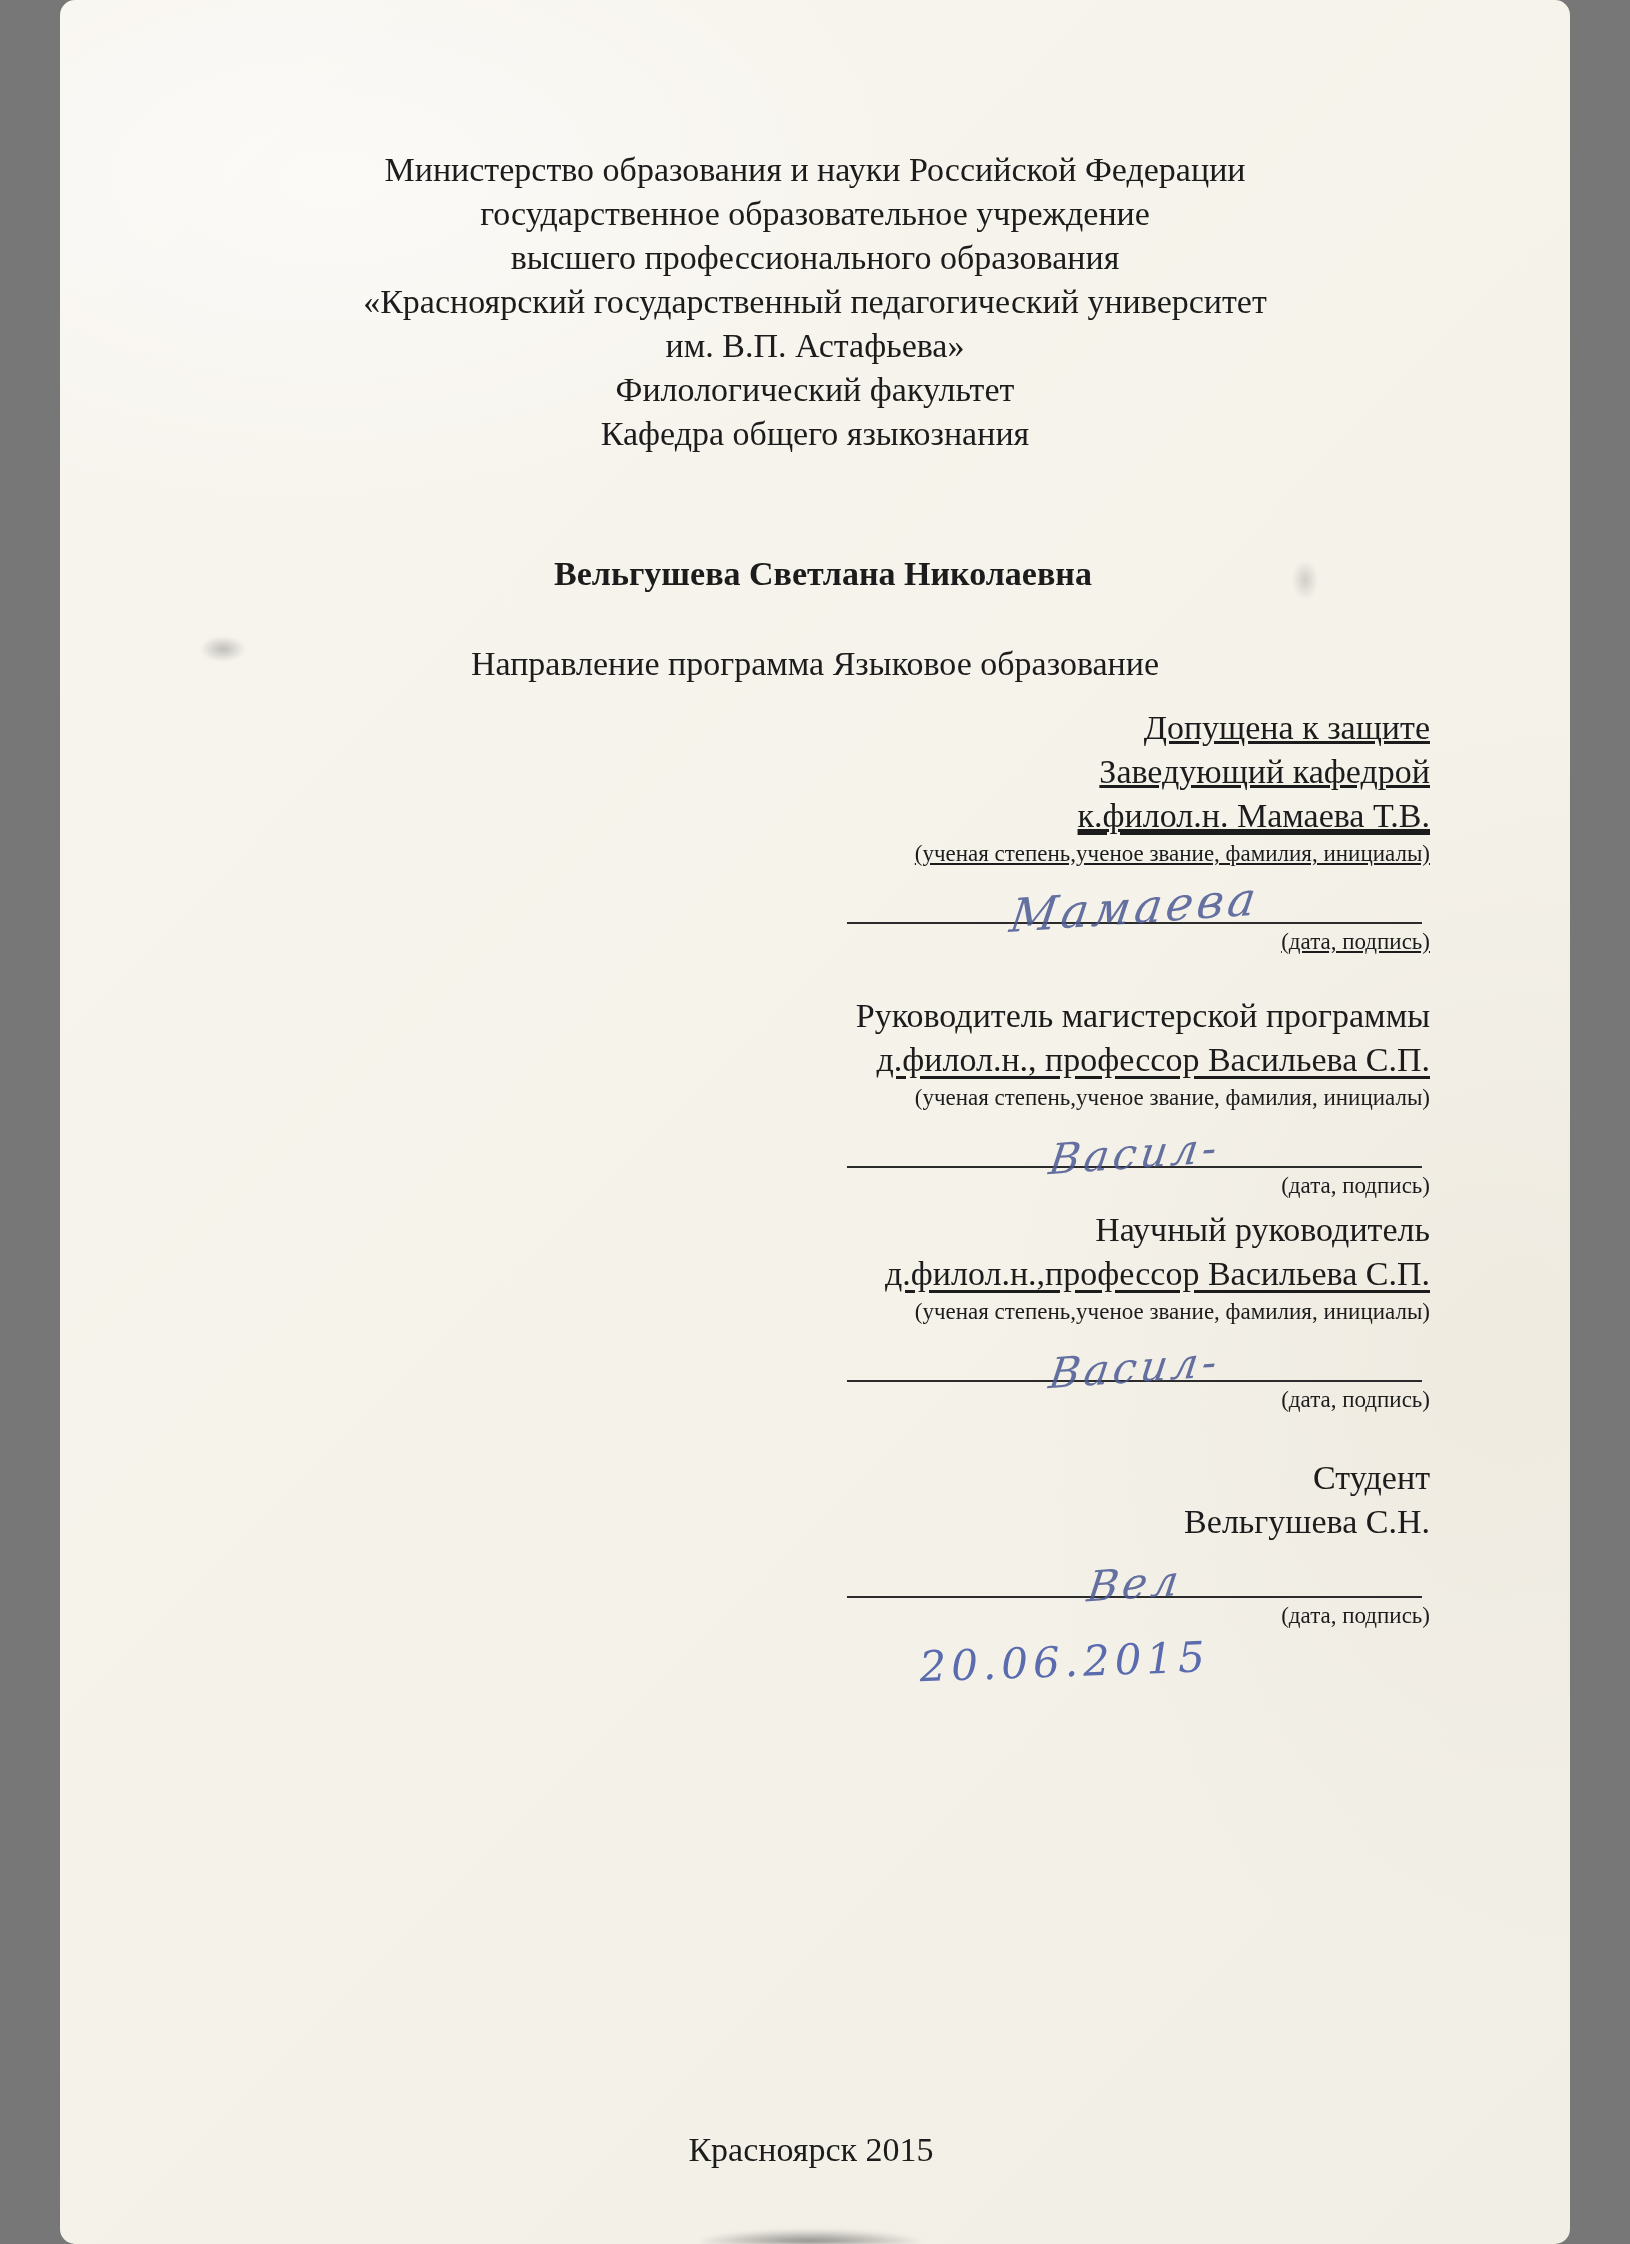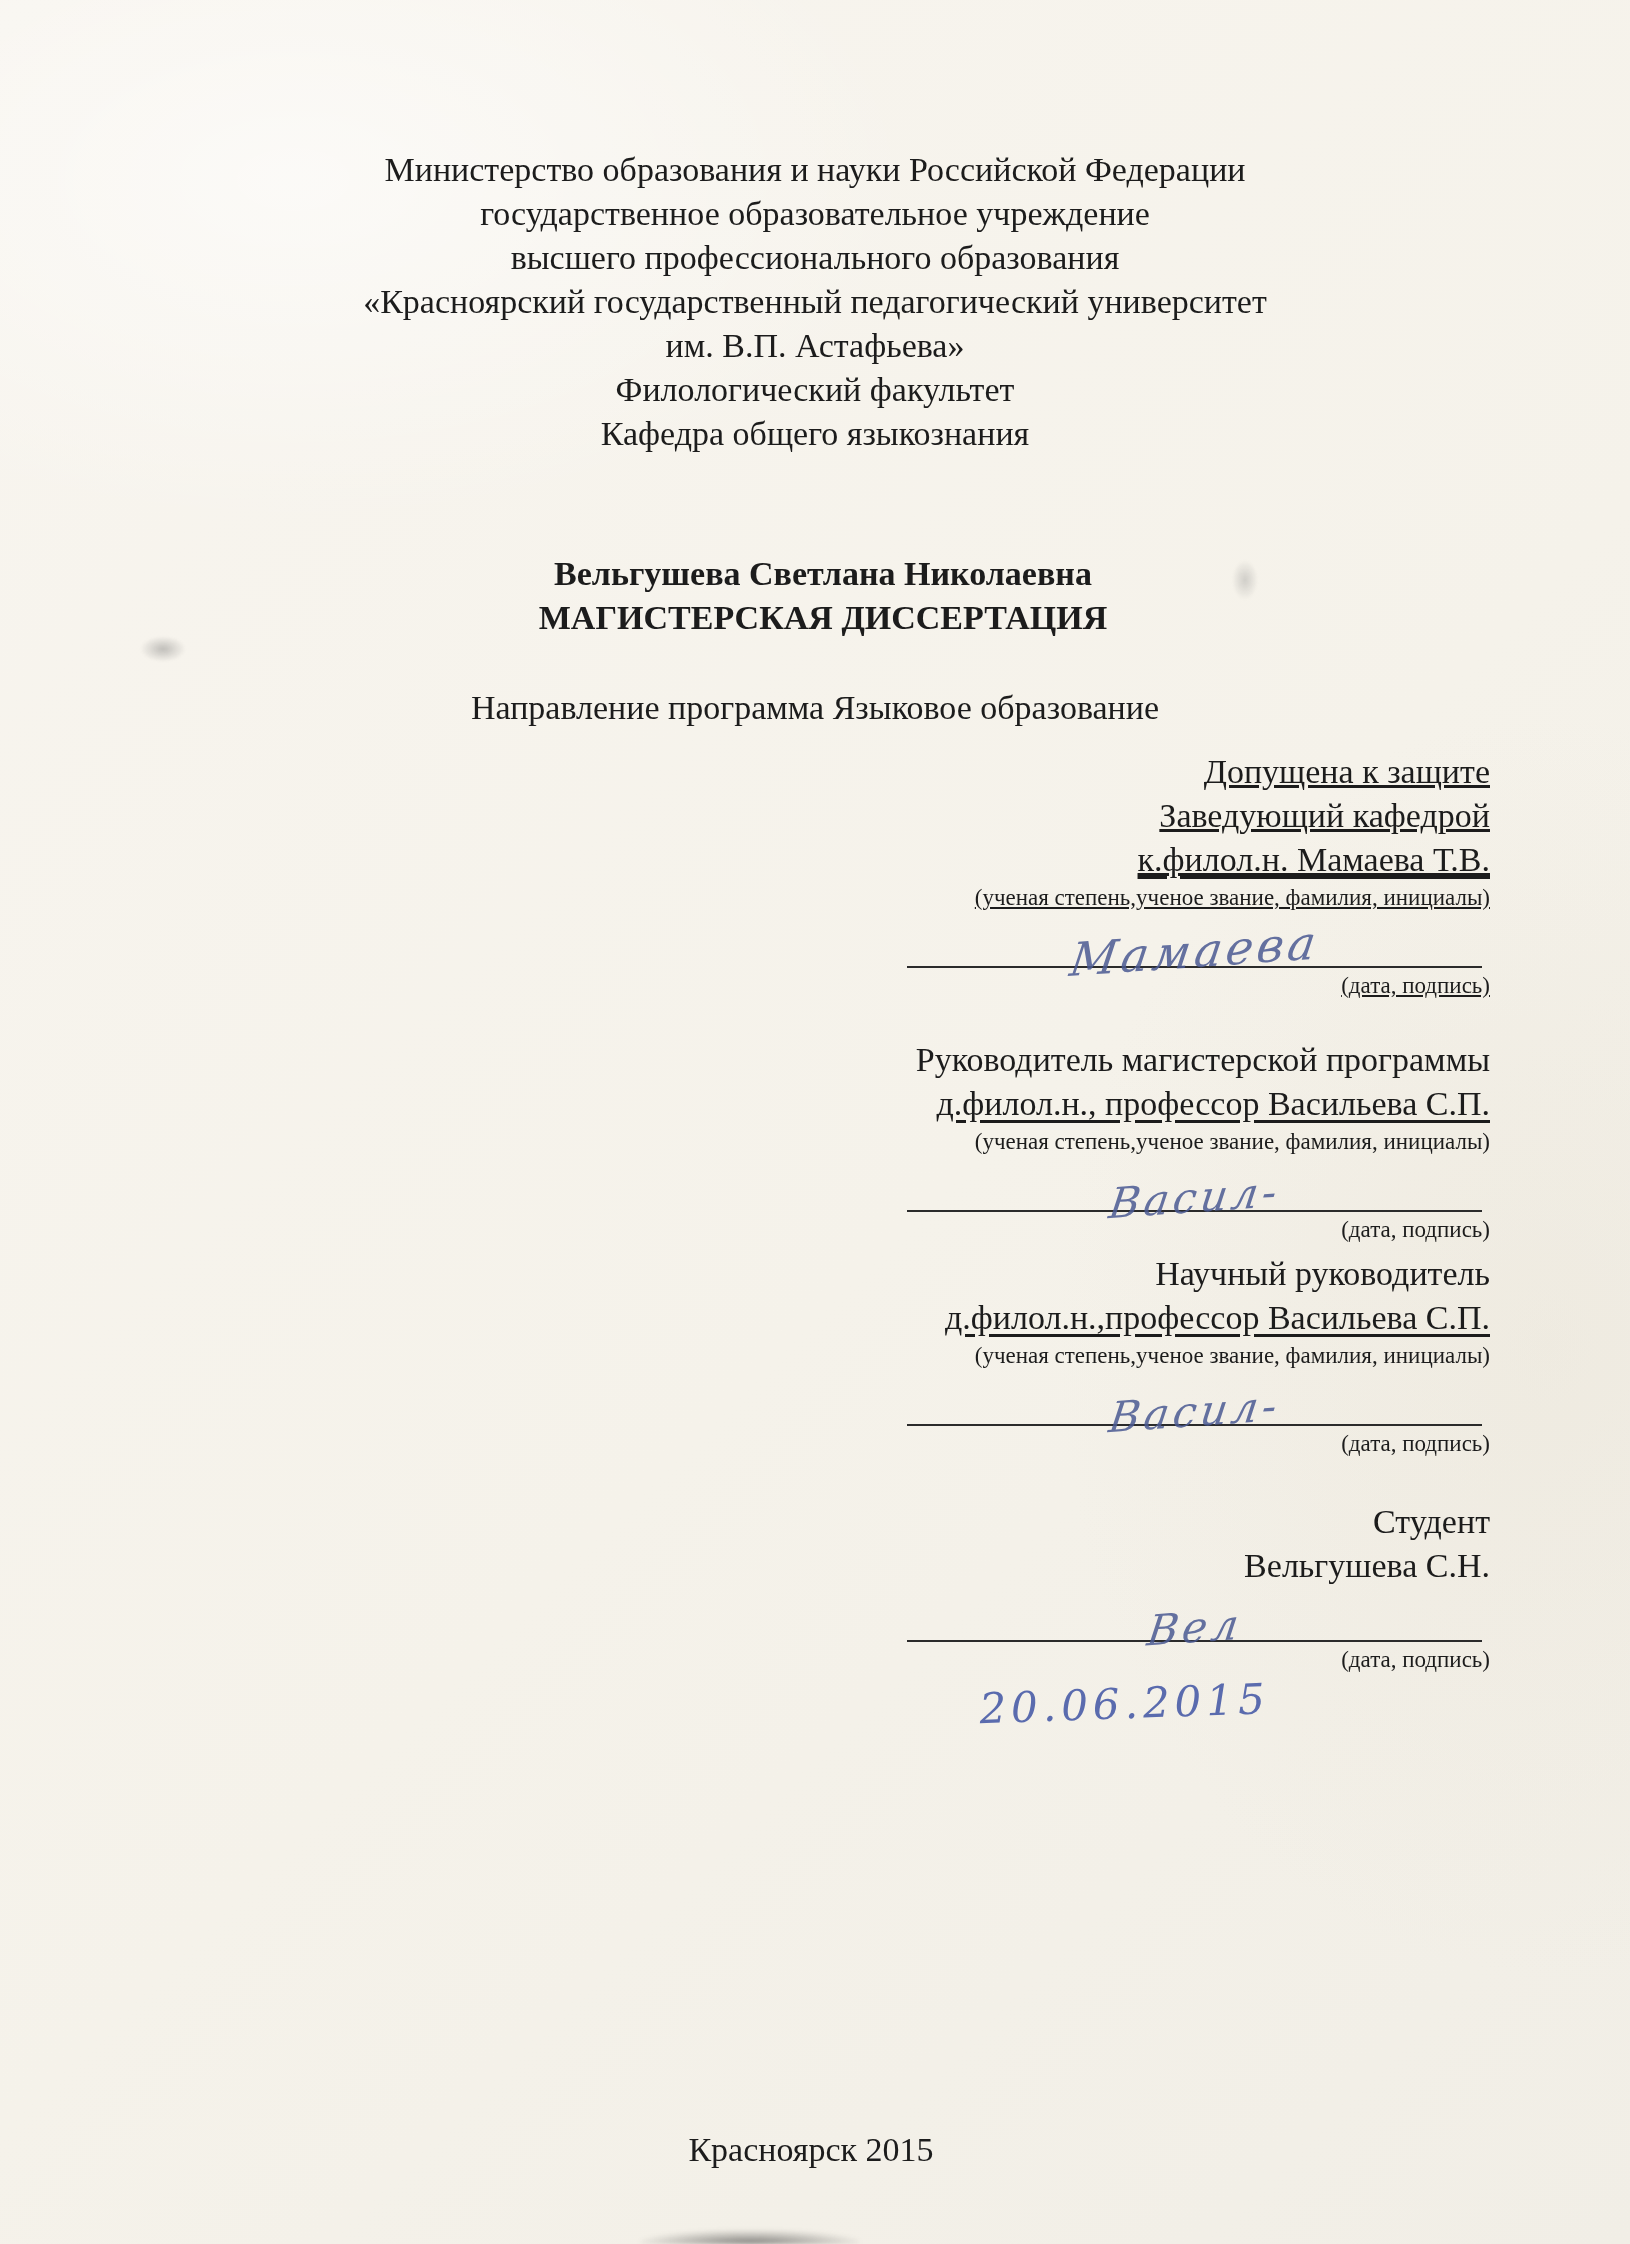--- a/index.html
+++ b/index.html
@@ -2,30 +2,31 @@
 <html><head>
 <meta charset="utf-8">
 <style>
   html, body {
     margin: 0;
     padding: 0;
     background: #777;
   }
   .page {
     position: relative;
-    width: 1630px;
+    width: 1510px;
     height: 2244px;
     margin: 0 auto;
     overflow: hidden;
     color: #1c1c1c;
     font-family: "Liberation Serif", serif;
     background:
       radial-gradient(ellipse 900px 500px at 18% 8%, rgba(255,255,255,0.55), rgba(255,255,255,0) 70%),
       radial-gradient(ellipse 700px 900px at 95% 60%, rgba(230,224,210,0.35), rgba(230,224,210,0) 70%),
       linear-gradient(135deg, #f8f5ef 0%, #f5f2ea 55%, #f1eee6 100%);
+    border-radius: 15px;
   }
   .center { text-align: center; }
   .line {
     font-size: 34px;
     line-height: 44px;
     white-space: nowrap;
   }
   .bold { font-weight: bold; padding-left: 16px; }
   .header-block { padding-top: 148px; }
   .author-block { margin-top: 96px; }
@@ -130,21 +131,20 @@
     <div class="line">государственное образовательное учреждение</div>
     <div class="line">высшего профессионального образования</div>
     <div class="line">«Красноярский государственный педагогический университет</div>
     <div class="line">им. В.П. Астафьева»</div>
     <div class="line">Филологический факультет</div>
     <div class="line">Кафедра общего языкознания</div>
   </div>
 
   <div class="author-block center">
     <div class="line bold">Вельгушева Светлана Николаевна</div>
-    <div class="line bold">МАГИСТЕРСКАЯ ДИССЕРТАЦИЯ</div>
   </div>
 
 
   <div class="program-line center">
     <div class="line">Направление программа Языковое образование</div>
   </div>
 
   <div class="approval-block right-col">
     <div class="line">Допущена к защите</div>
     <div class="line">Заведующий кафедрой</div>

